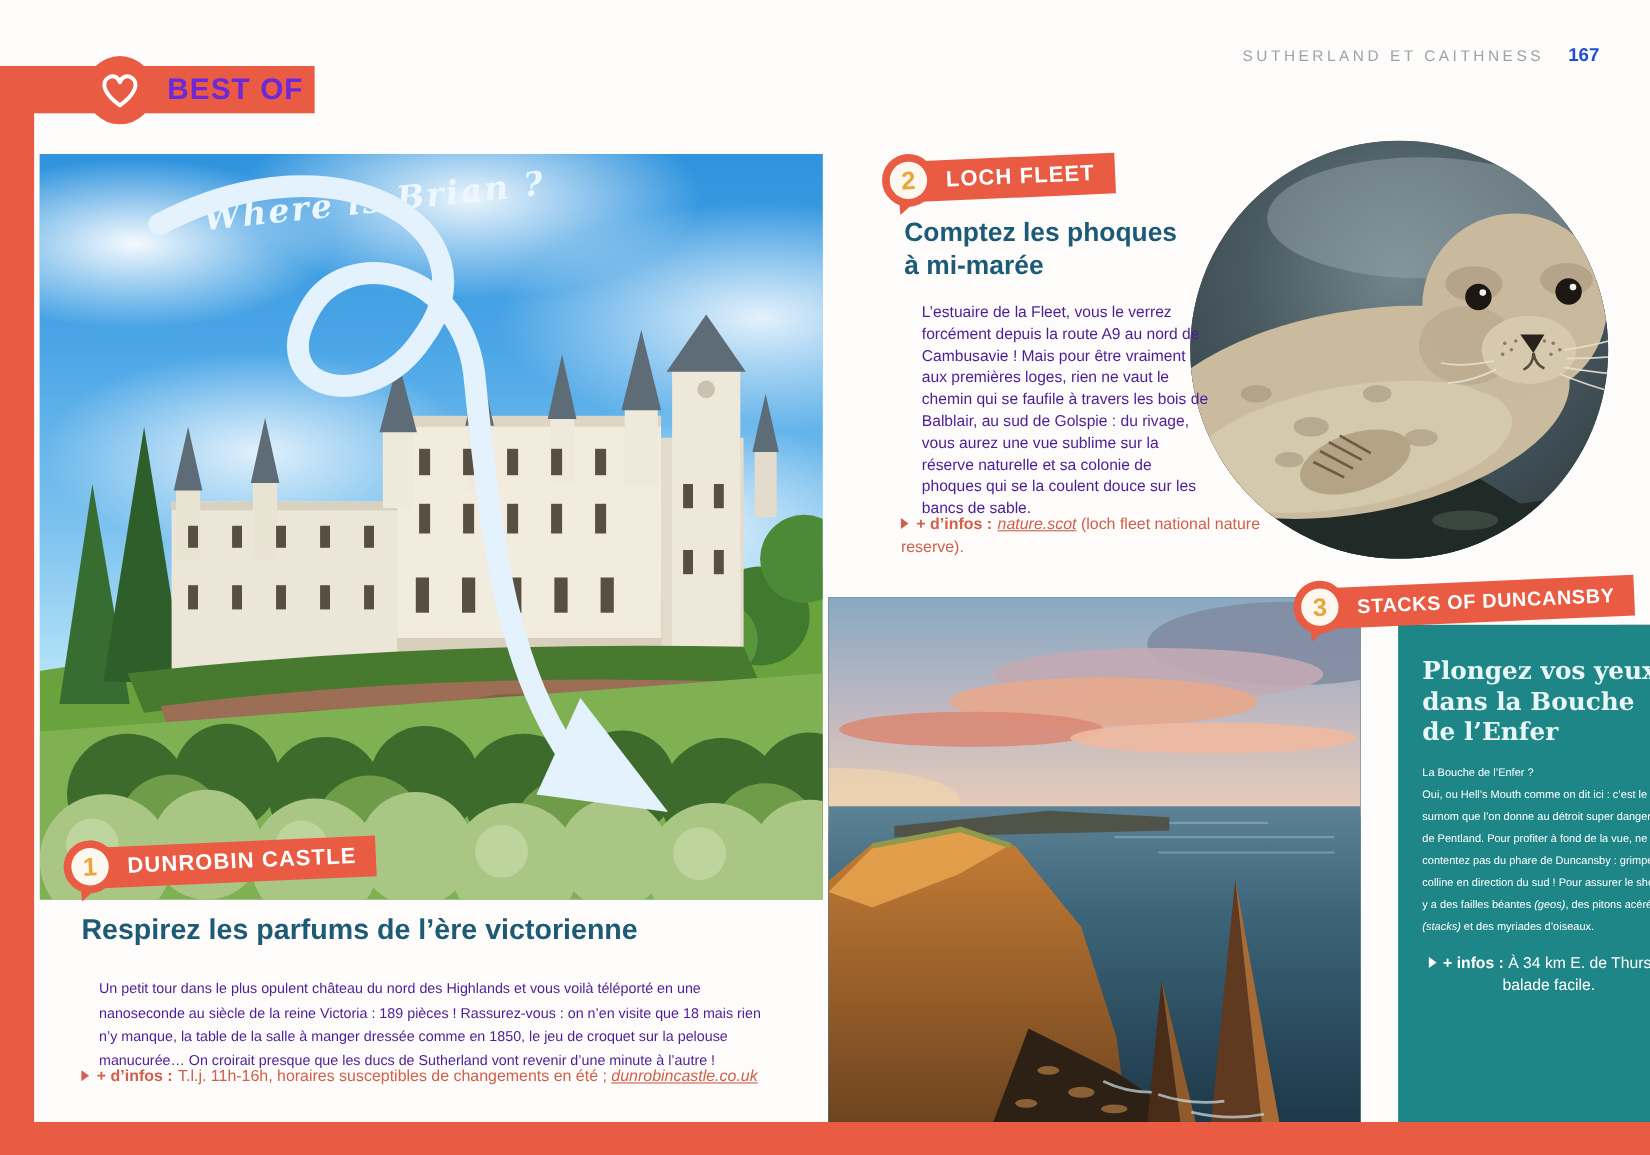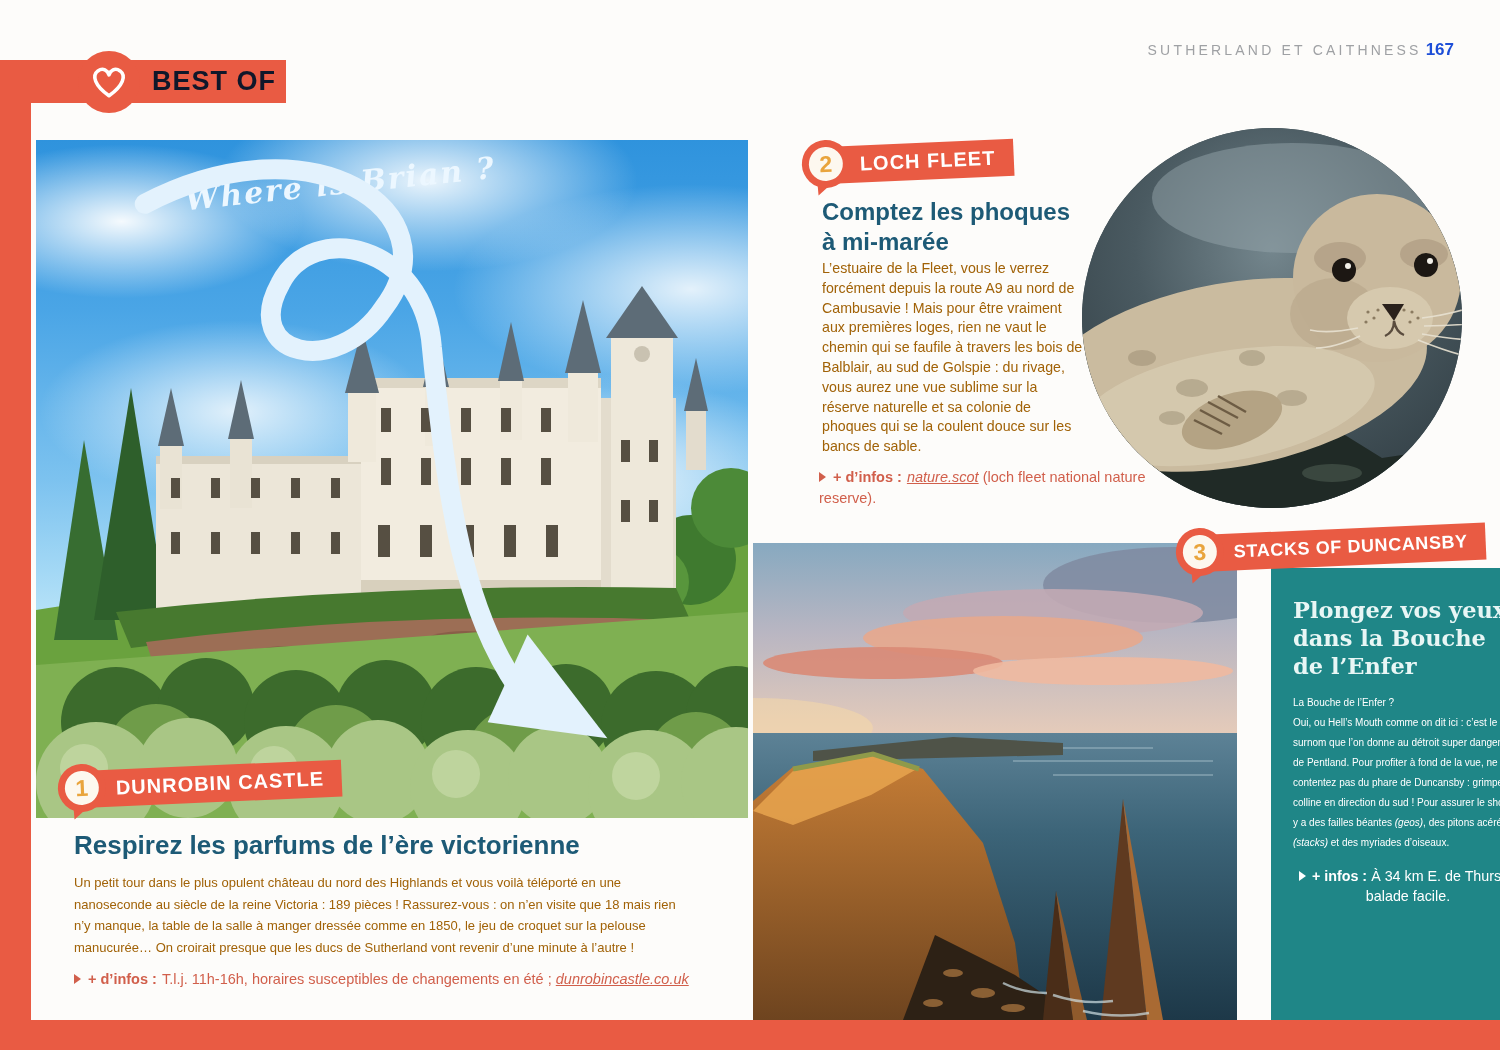--- a/index.html
+++ b/index.html
@@ -5,28 +5,28 @@
   html,body{margin:0;padding:0;background:#e9e9e9;}
   #canvas{position:relative;width:1500px;height:1050px;margin:0 auto;background:#fdfcfa;
           overflow:hidden;font-family:"Liberation Sans",sans-serif;}
 
   
   .strip-left{position:absolute;left:0;top:60px;width:31px;height:990px;background:#e95b43;}
   .band-bottom{position:absolute;left:0;top:1020px;width:1500px;height:30px;background:#e95b43;z-index:6;}
   .block-right{position:absolute;left:1470px;top:568px;width:30px;height:482px;background:#e95b43;}
 
   
-  .header{position:absolute;top:40px;right:46px;display:flex;align-items:baseline;gap:4px;z-index:5;}
+  .header{position:absolute;top:40px;right:46px;display:flex;align-items:baseline;gap:22px;z-index:5;}
   .header .sec{font-size:14px;letter-spacing:3.2px;color:#9fa1a4;}
   .header .num{font-size:17px;font-weight:bold;color:#1d4ed8;}
 
   
   .bestof-band{position:absolute;left:0;top:60px;width:286px;height:43px;background:#e95b43;z-index:4;}
   .bestof-label{position:absolute;left:152px;top:60px;height:43px;line-height:43px;
-                color:#0f172a;font-weight:bold;font-size:27px;letter-spacing:1px;z-index:5;}
+                color:#6d28d9;font-weight:bold;font-size:27px;letter-spacing:1px;z-index:5;}
   .bestof-heart{position:absolute;left:78px;top:51px;width:62px;height:62px;border-radius:50%;
                 background:#e95b43;display:flex;align-items:center;justify-content:center;z-index:5;}
 
   
   .photo{position:absolute;overflow:hidden;}
   .photo svg{position:absolute;left:0;top:0;width:100%;height:100%;}
   .photo-castle{left:36px;top:140px;width:712px;height:678px;
      background:
        radial-gradient(ellipse 260px 110px at 12% 12%, rgba(255,255,255,.95), rgba(255,255,255,0) 70%),
        radial-gradient(ellipse 300px 130px at 55% 6%,  rgba(255,255,255,.9),  rgba(255,255,255,0) 70%),
@@ -57,21 +57,21 @@
   .badge-2{left:802px;top:141px;}
   .badge-3{left:1176px;top:529px;}
   .badge-3 .banner{font-size:18px;letter-spacing:.6px;}
 
   
   .sec-title{position:absolute;font-family:Liberation Sans, sans-serif;font-weight:bold;color:#1d5a76;
              white-space:pre-line;margin:0;}
   .t1{left:74px;top:830px;font-size:26px;}
   .t2{left:822px;top:197px;font-size:24px;line-height:30px;}
 
-  .body-text{position:absolute;color:#a16207;margin:0;}
+  .body-text{position:absolute;color:#4c1d95;margin:16px;}
   .s1-body{left:74px;top:872px;width:618px;font-size:13px;line-height:21.5px;}
   .s2-body{left:822px;top:259px;width:262px;font-size:14.2px;line-height:19.8px;}
 
   .infos{position:absolute;color:#d15f4b;margin:0;font-size:14.5px;line-height:21px;}
   .infos b{margin-right:5px;}
   .infos .bullet{display:inline-block;width:0;height:0;border-top:5px solid transparent;
       border-bottom:5px solid transparent;border-left:7px solid currentColor;margin-right:7px;}
   .infos a{color:inherit;text-decoration:underline;cursor:pointer;font-style:italic;}
   .s1-infos{left:74px;top:969px;width:640px;}
   .s2-infos{left:819px;top:467px;width:345px;}

